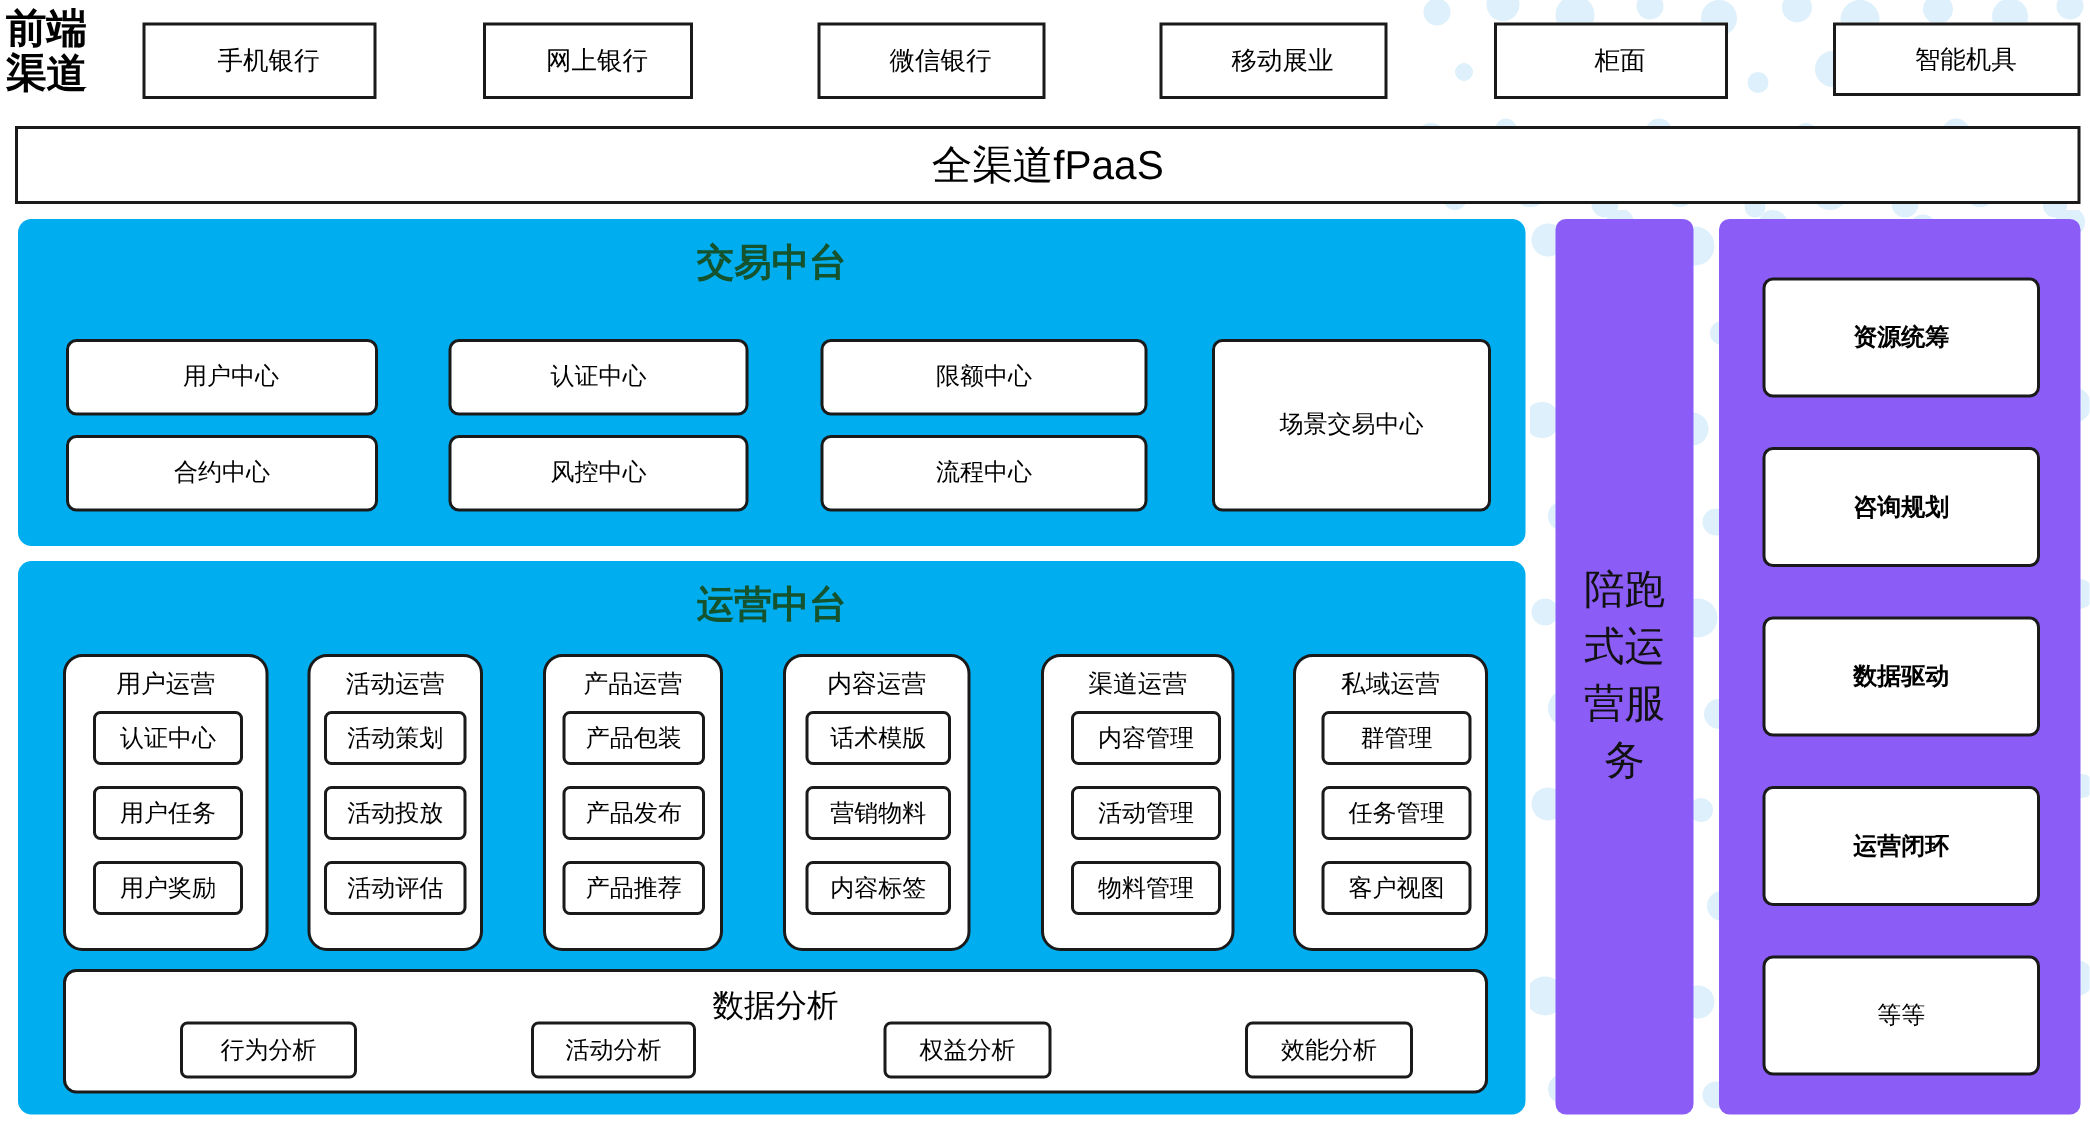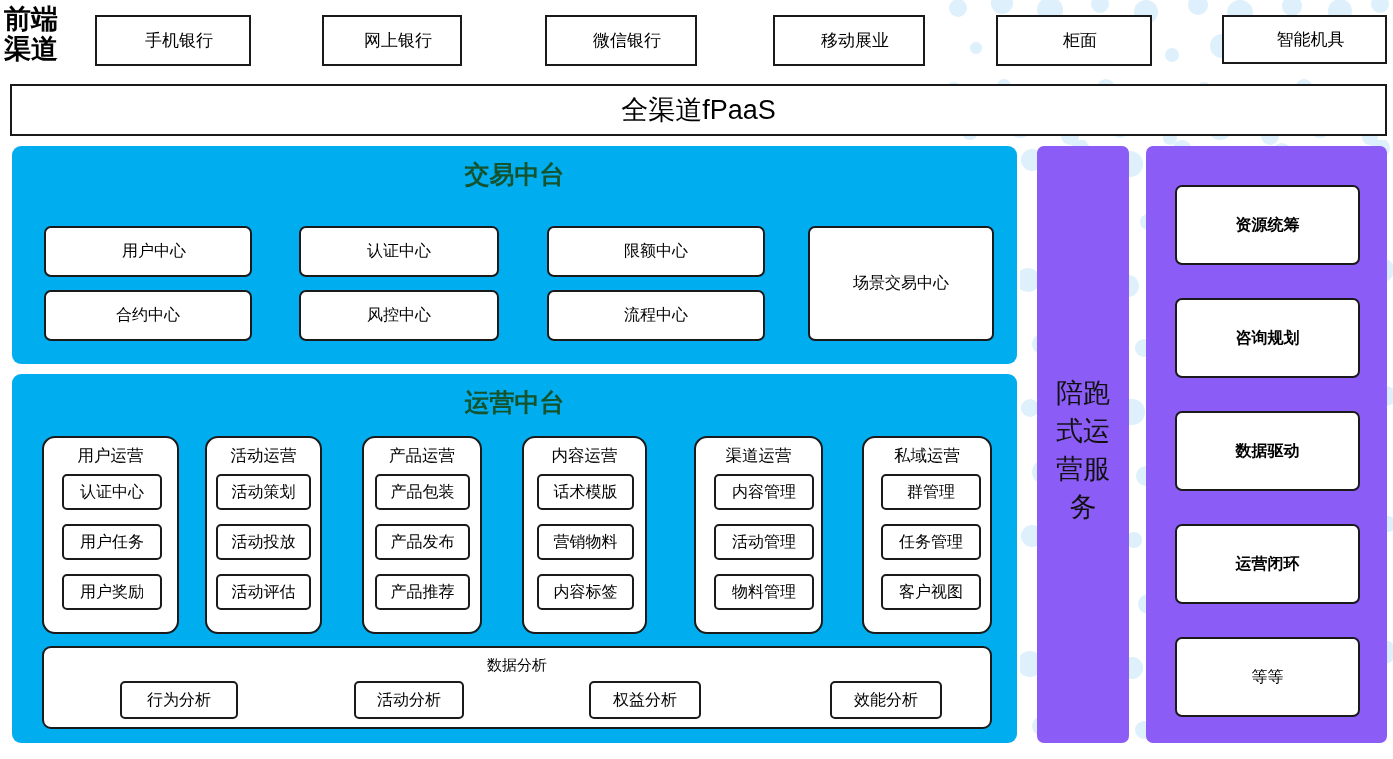--- a/index.html
+++ b/index.html
@@ -50,21 +50,21 @@
   }
   .opitem{
     position:absolute;background:#fff;border:2.4px solid #1a1a1a;border-radius:5px;
     display:flex;align-items:center;justify-content:center;font-size:16px;
     box-sizing:border-box;white-space:nowrap;
   }
   .dabox{
     position:absolute;background:#fff;border:2.6px solid #1a1a1a;border-radius:9px;
     box-sizing:border-box;
   }
-  .da-title{position:absolute;left:0;width:100%;text-align:center;font-size:15px;top:8px;}
+  .da-title{position:absolute;left:0;width:100%;text-align:center;font-size:21px;top:8px;}
   .da-item{
     position:absolute;background:#fff;border:2.4px solid #1a1a1a;border-radius:5px;
     display:flex;align-items:center;justify-content:center;font-size:16px;
     box-sizing:border-box;white-space:nowrap;
   }
   .lightpanel{
     position:absolute;background:#8b5cf6;border-radius:7px;box-sizing:border-box;z-index:1;
   }
   .vtext{
     position:absolute;left:0;width:100%;text-align:center;

